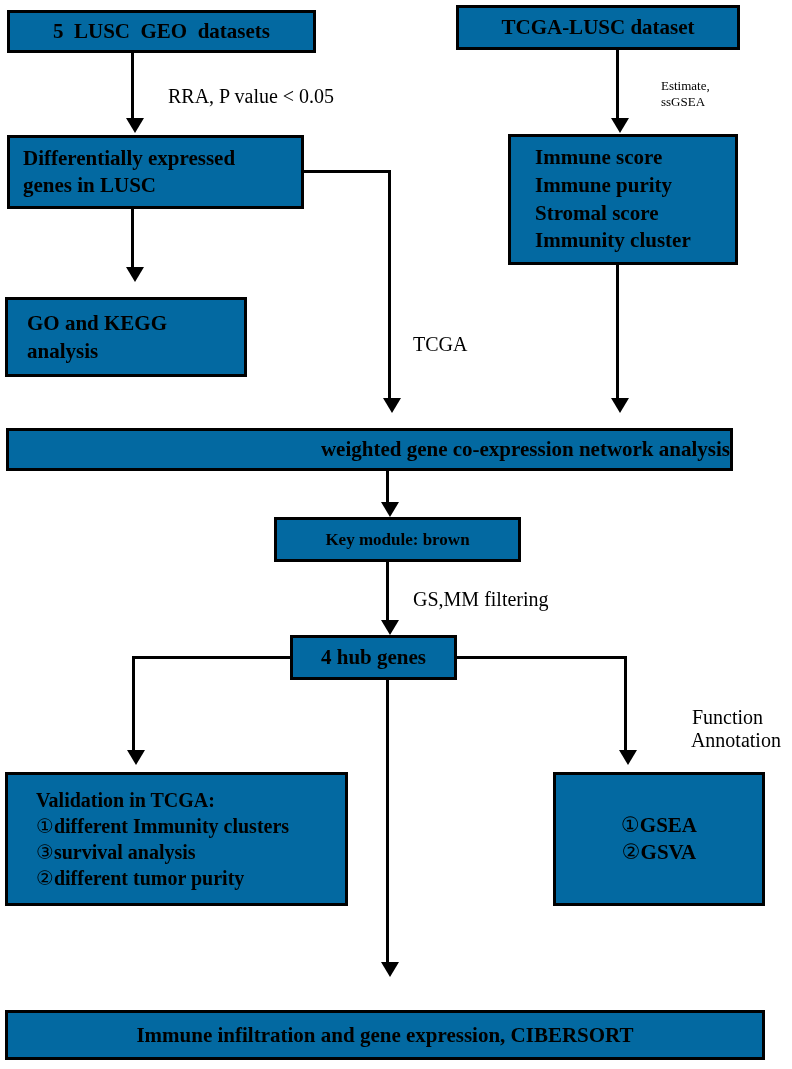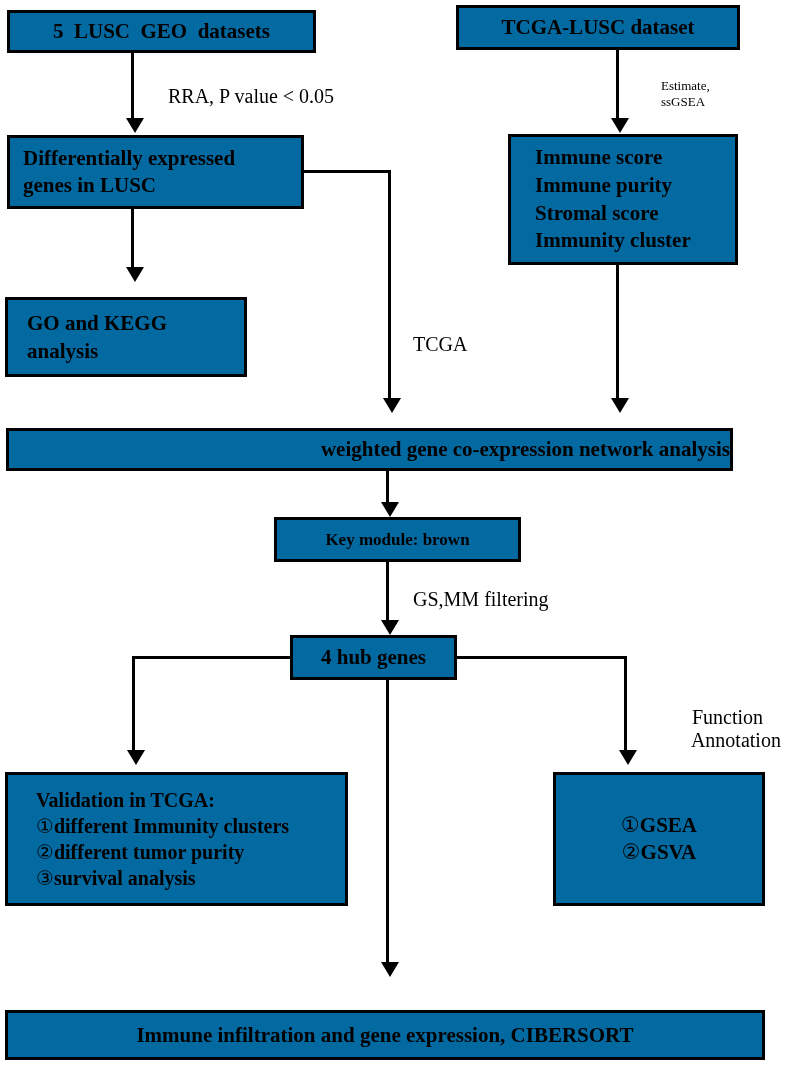--- a/index.html
+++ b/index.html
@@ -136,22 +136,22 @@
     <span class="line">Function</span>
     <span class="line">Annotation</span>
   </div>
 
   <div class="vline" style="left:386px; top:680px; height:282px;"></div>
   <div class="arrowhead" style="left:381px; top:962px;"></div>
 
   <div class="box left" style="left:5px; top:772px; width:343px; height:134px; font-size:20px; padding-left:28px; line-height:1.30;">
     <span class="line">Validation in TCGA:</span>
     <span class="line"><span class="enc">①</span><span>different Immunity clusters</span></span>
+    <span class="line"><span class="enc">③</span><span>survival analysis</span></span>
     <span class="line"><span class="enc">②</span><span>different tumor purity</span></span>
-    <span class="line"><span class="enc">③</span><span>survival analysis</span></span>
   </div>
 
   <div class="box center" style="left:520px; top:772px; width:212px; height:134px; font-size:21px; line-height:1.28;margin-left:33px;">
     <span class="line"><span class="enc">①</span><span>GSEA</span></span>
     <span class="line"><span class="enc">②</span><span>GSVA</span></span>
   </div>
 
   <div class="box center" style="left:5px; top:1010px; width:760px; height:50px; font-size:21px;">
     <span class="line">Immune infiltration and gene expression, CIBERSORT</span>
   </div>

